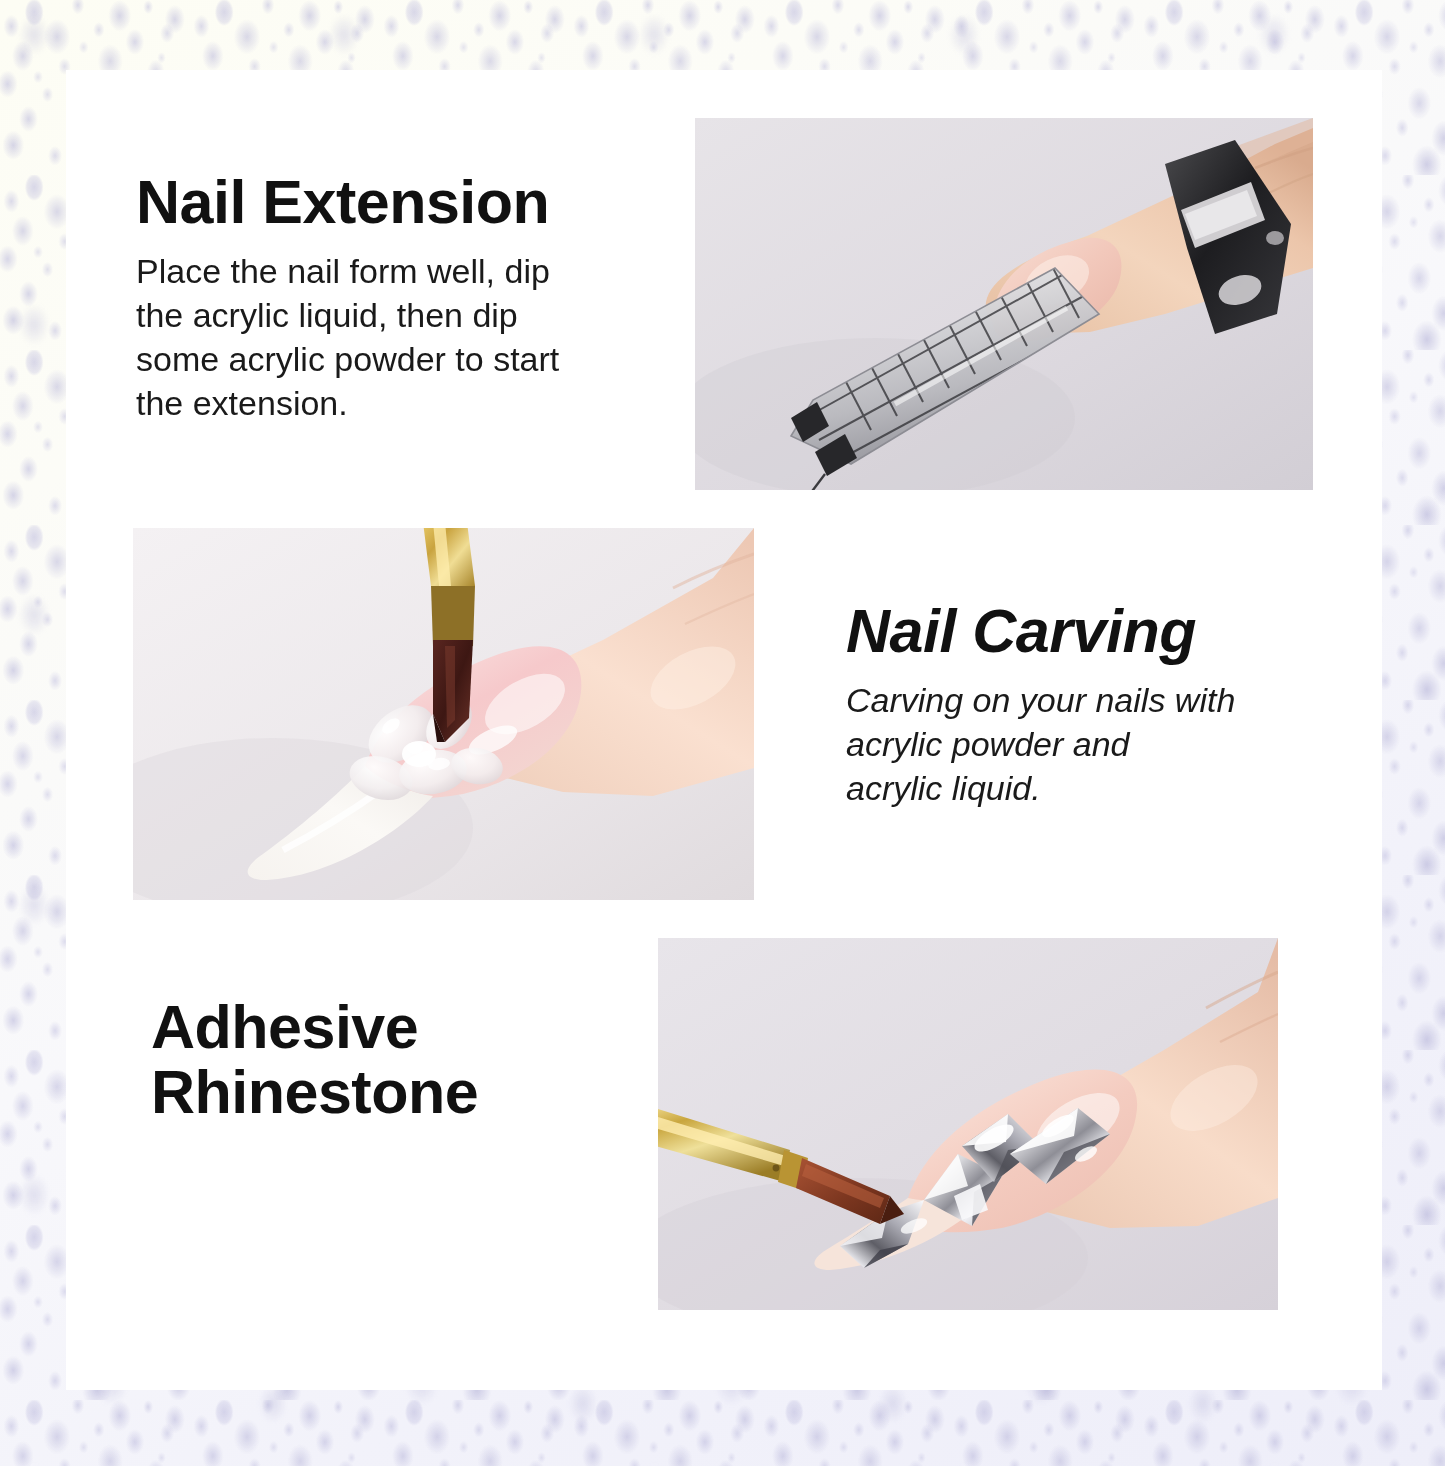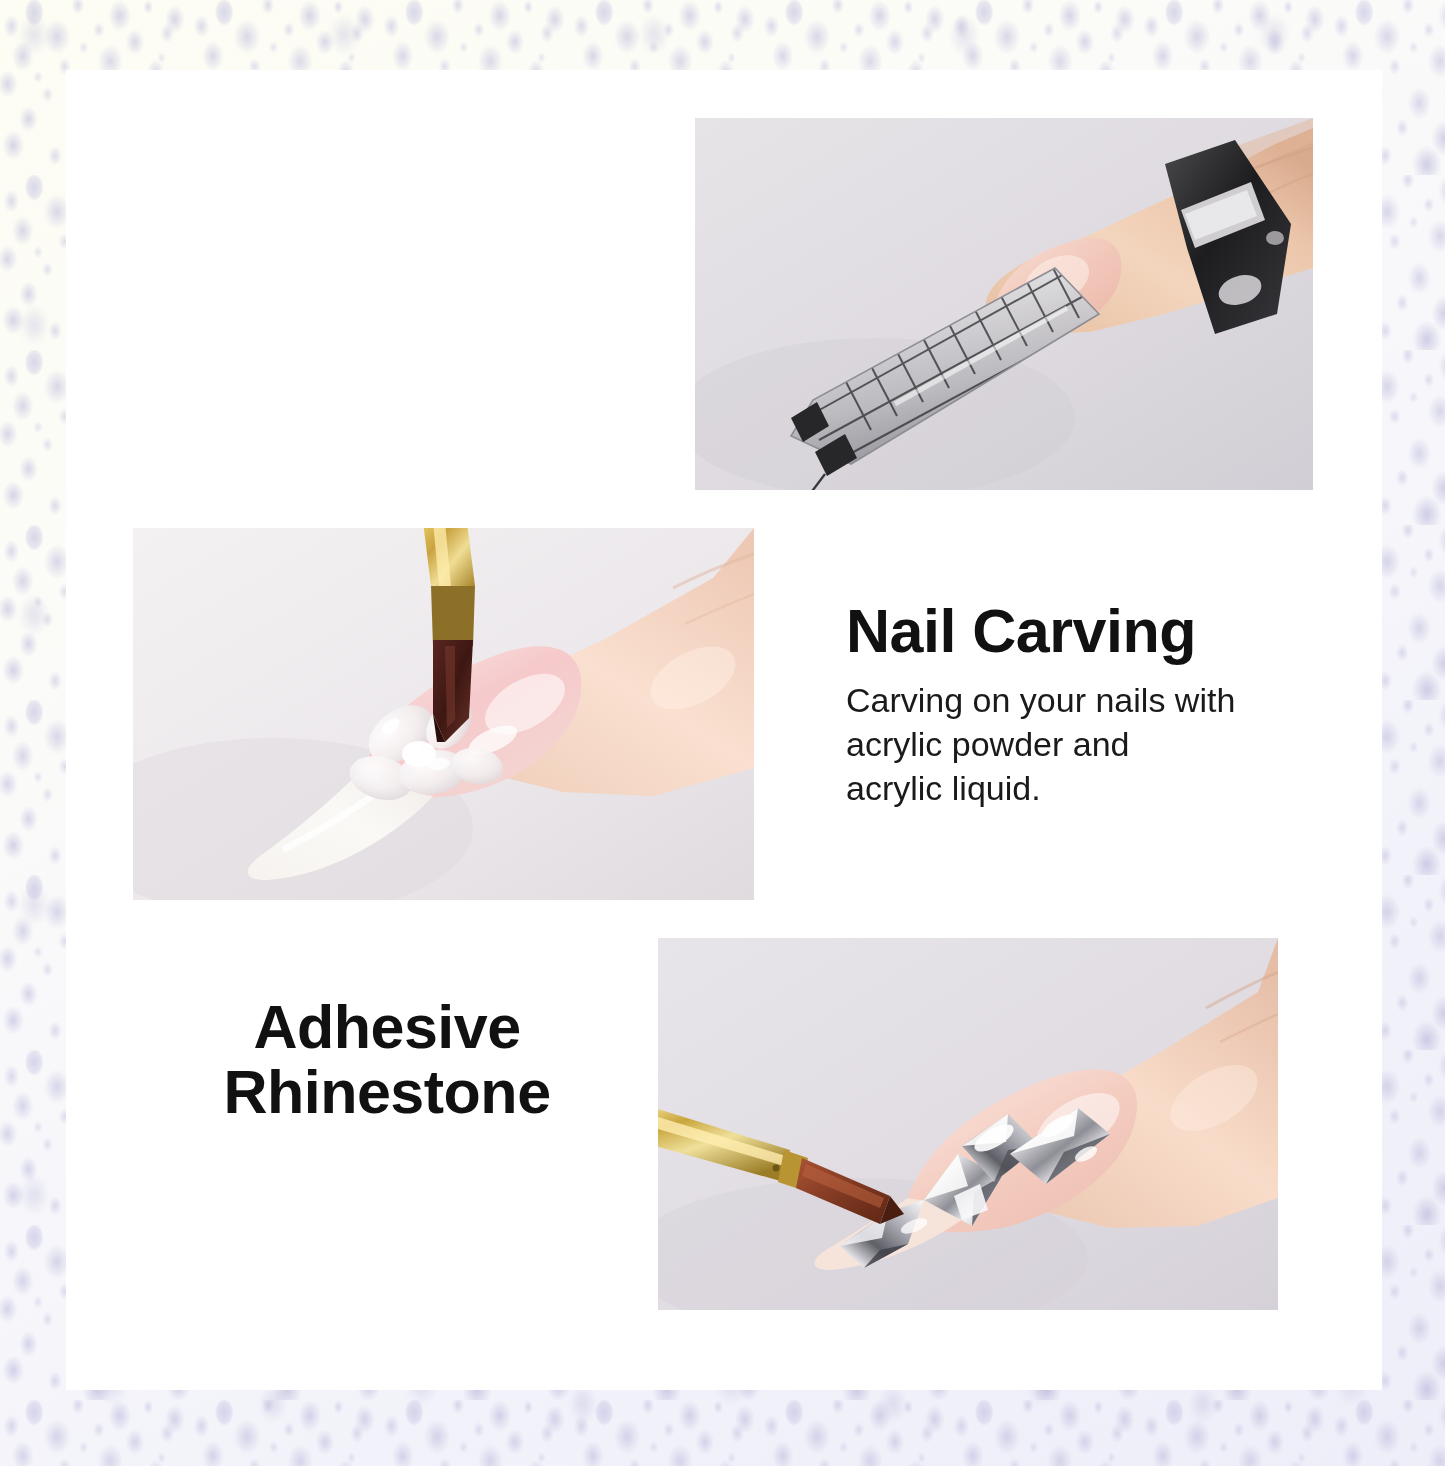--- a/index.html
+++ b/index.html
@@ -104,22 +104,22 @@
   }
   .desc {
     font-size: 34px;
     color: #1a1a1a;
     line-height: 1.30;
     margin: 0;
     white-space: pre-line;
   }
 
   #block-extension   { left: 70px;  top: 100px;  width: 520px; }
-  #block-carving     { left: 780px; top: 529px;  width: 500px; }
-  #block-rhinestone  { left: 56px;  top: 925px;  width: 530px; text-align: center; }
+  #block-carving     { left: 780px; top: 529px;  width: 500px; font-style: italic; }
+  #block-rhinestone  { left: 85px;  top: 925px;  width: 530px; }
 
   
   .photo {
     position: absolute;
     overflow: hidden;
     background: #dcd8dd;
   }
   #photo-extension  { left: 629px; top: 48px;  width: 618px; height: 372px; }
   #photo-carving    { left: 67px;  top: 458px; width: 621px; height: 372px; }
   #photo-rhinestone { left: 592px; top: 868px; width: 620px; height: 372px; }
@@ -127,20 +127,27 @@
   .photo svg { display: block; width: 100%; height: 100%; }
 </style>
 </head>
 <body>
 
 <div class="droplet-bg"></div>
 <div class="droplet-bg2"></div>
 
 <div class="card">
 
+  <div class="block" id="block-extension">
+    <h2 class="title">Nail Extension</h2>
+    <p class="desc">Place the nail form well, dip
+the acrylic liquid, then dip
+some acrylic powder to start
+the extension.</p>
+  </div>
 
   <div class="photo" id="photo-extension">
     <svg viewBox="0 0 618 372" preserveAspectRatio="none" aria-hidden="true">
       <defs>
         <linearGradient id="bg1" x1="0" y1="0" x2="1" y2="1">
           <stop offset="0%" stop-color="#e7e4e8"></stop>
           <stop offset="55%" stop-color="#dedae0"></stop>
           <stop offset="100%" stop-color="#d2ced5"></stop>
         </linearGradient>
         <linearGradient id="skin1" x1="0.1" y1="0.9" x2="0.9" y2="0.1">

